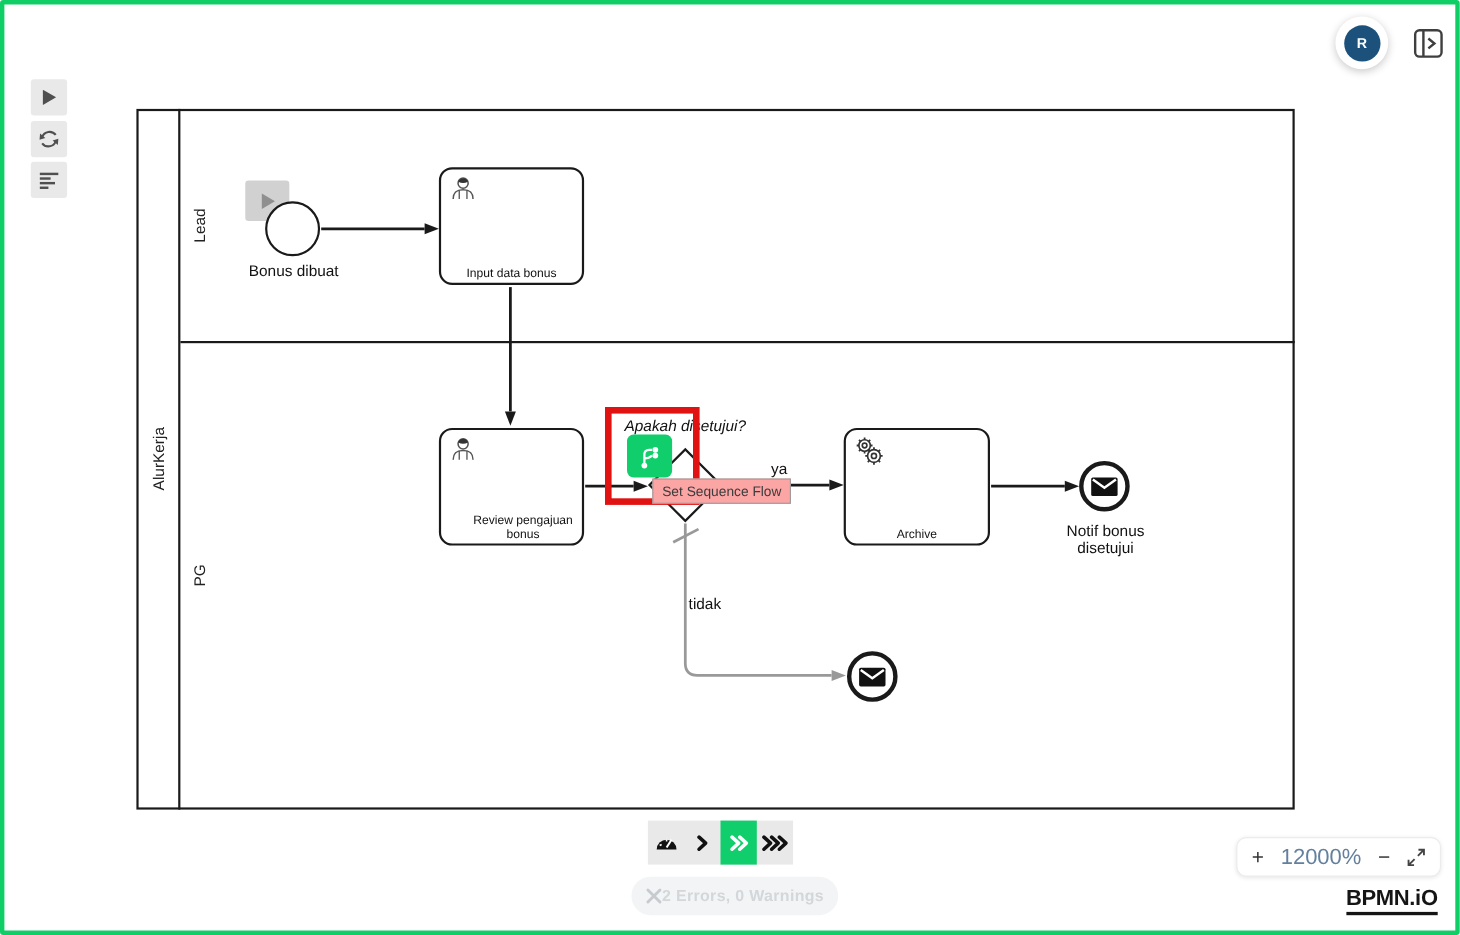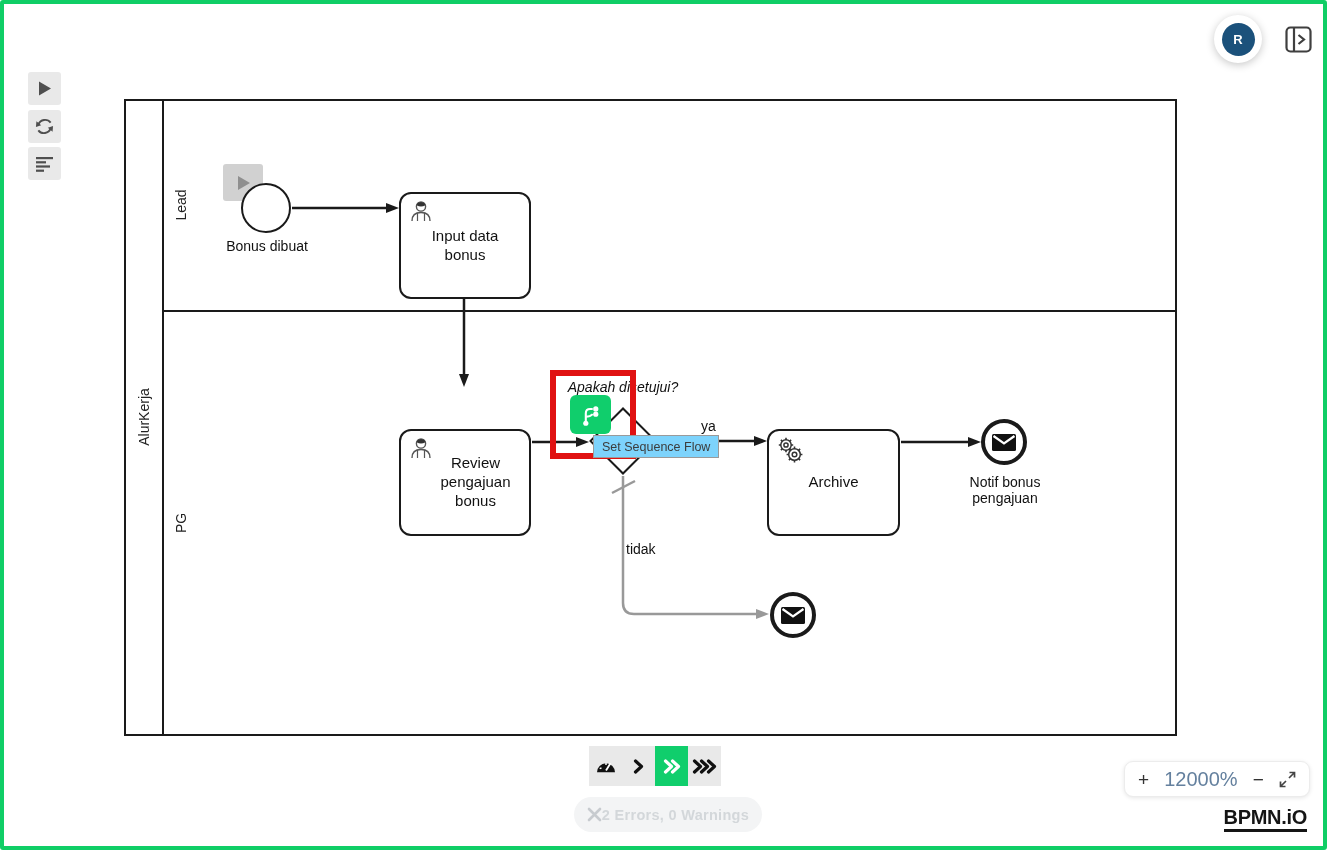--- a/index.html
+++ b/index.html
@@ -28,40 +28,40 @@
 
   
   .pool { left:120px; top:95px; width:1053px; height:637px; border:2px solid #1a1a1a; }
   .pool-header-line { left:158px; top:95px; width:2px; height:637px; background:#1a1a1a; }
   .lane-divider { left:160px; top:306px; width:1013px; height:2px; background:#1a1a1a; }
   .vlabel { transform:translate(-50%,-50%) rotate(-90deg); white-space:nowrap;
     font-size:14px; color:#222; }
 
   
   .task { border:2.5px solid #1a1a1a; border-radius:12px; background:#fff;
-    display:flex; align-items:center; justify-content:center; text-align:center;
-    font-size:15px; color:#111; line-height:1.25; cursor:pointer;margin-top:40px; }
+    display:flex; align-items:flex-end; justify-content:center; text-align:center;
+    font-size:11px; color:#111; line-height:1.25; cursor:pointer; }
   .task .tlabel { width:100px; }
   .task-icon { position:absolute; left:7px; top:5px; }
   .event-circle { border-radius:50%; background:#fff; cursor:pointer;
     display:flex; align-items:center; justify-content:center; }
   .start-ev { left:237px; top:179px; width:50px; height:50px; border:2.5px solid #1a1a1a; }
   .end-ev { width:46px; height:46px; border:4.5px solid #1a1a1a; }
   .gateway { left:595px; top:413px; width:48px; height:48px; border:2.5px solid #1a1a1a;
     background:#fff; transform:rotate(45deg); cursor:pointer; }
   .dlabel { font-size:14px; color:#111; text-align:center; }
 
   .sim-play-overlay { left:219px; top:160px; width:40px; height:37px; background:rgba(205,205,205,.92);
     border-radius:3px; display:flex; align-items:center; justify-content:center; cursor:pointer; }
 
   
   .highlight-red { left:546px; top:366px; width:86px; height:89px; border:6px solid #e01212; z-index:10; }
   .green-action { left:566px; top:391px; width:41px; height:39px; background:#10ce6c; border-radius:6px;
     display:flex; align-items:center; justify-content:center; z-index:11; cursor:pointer; }
-  .tooltip { left:589px; top:431px; min-width:117px; height:23px; background:#7dd3fc; border:1px solid #9a9a9a;
+  .tooltip { left:589px; top:431px; min-width:117px; height:23px; background:#fca5a5; border:1px solid #9a9a9a;
     font-size:12.5px; color:#3c3c3c; display:flex; align-items:center; justify-content:center;
     padding:0 8px; z-index:12; white-space:nowrap; }
 
   
   .sim-bar { left:585px; top:742px; width:132px; height:40px; background:#e9e9e9; display:flex; }
   .sim-cell { width:33px; height:40px; display:flex; align-items:center; justify-content:center; cursor:pointer; }
   .sim-cell.active { background:#10ce6c; }
 
   
   .status-pill { left:570px; top:793px; width:188px; height:35px; background:#f3f4f5; border-radius:18px;
@@ -171,21 +171,21 @@
   </svg>
   <div class="tlabel">Archive</div>
 </div>
 
 <div class="abs event-circle end-ev" style="left:977px;top:415px;">
   <svg width="26" height="19" viewBox="0 0 26 19">
     <rect x="1" y="1" width="24" height="17" rx="1.5" fill="#111"></rect>
     <path d="M2.5,3 L13,10.5 L23.5,3" stroke="#fff" stroke-width="2.2" fill="none"></path>
   </svg>
 </div>
-<div class="abs dlabel" style="left:951px;top:470px;width:100px;">Notif bonus pengajuan</div>
+<div class="abs dlabel" style="left:951px;top:470px;width:100px;">Notif bonus disetujui</div>
 
 <div class="abs event-circle end-ev" style="left:766px;top:588px;">
   <svg width="26" height="19" viewBox="0 0 26 19">
     <rect x="1" y="1" width="24" height="17" rx="1.5" fill="#111"></rect>
     <path d="M2.5,3 L13,10.5 L23.5,3" stroke="#fff" stroke-width="2.2" fill="none"></path>
   </svg>
 </div>
 
 <div class="abs highlight-red"></div>
 <div class="abs green-action">

